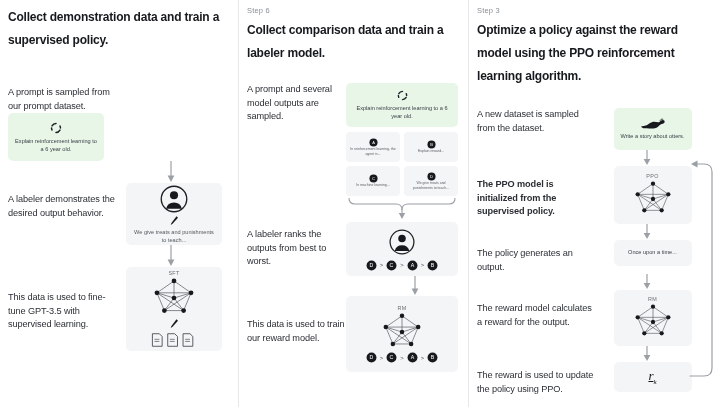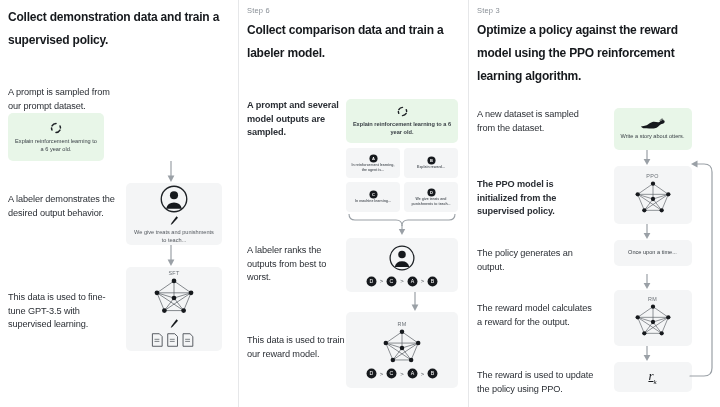--- a/index.html
+++ b/index.html
@@ -162,21 +162,21 @@
           </svg>
         </div>
       </div>
     </div>
   </div>
 
   <div class="col c2">
     <div class="step-label">Step 6</div>
     <div class="step-title">Collect comparison data and train a labeler model.</div>
 
-    <div class="row" style="margin-top:34px;font-weight:bold;">
+    <div class="row" style="margin-top:18px;">
       <div class="cap">A prompt and several model outputs are sampled.</div>
       <div class="vis" style="flex-direction:column;align-items:center;">
         <div class="card green" style="width:112px;height:44px;">
           <svg width="13" height="13" viewBox="0 0 24 24">
             <g fill="none" stroke="#1d2125" stroke-width="2.6" stroke-linecap="round">
               <path d="M5.2 8.4A8 8 0 0 1 12 4.4"></path>
                 <path d="M18.9 8.6A8 8 0 0 1 19.6 12"></path>
               <path d="M18.8 15.6A8 8 0 0 1 12 19.6"></path>
                 <path d="M5.1 15.4A8 8 0 0 1 4.4 12"></path>
             </g>

